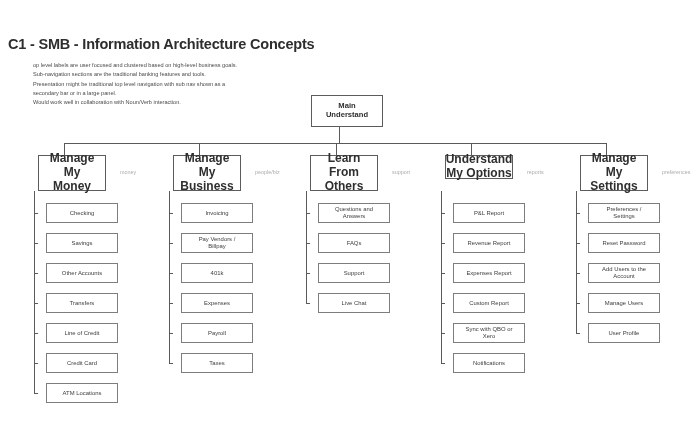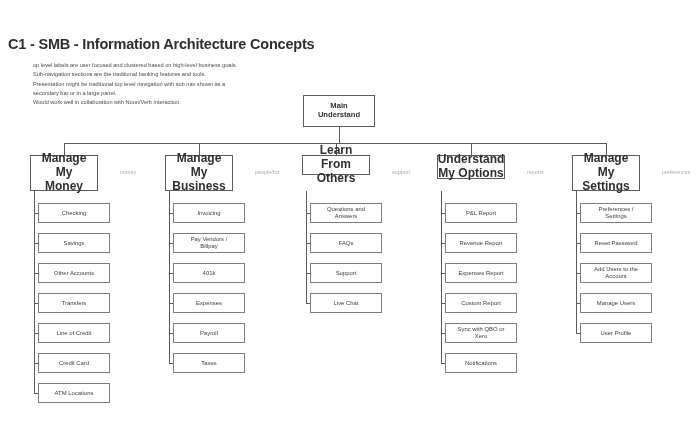--- a/index.html
+++ b/index.html
@@ -66,20 +66,21 @@
   .node {
     position: absolute;
     box-sizing: border-box;
     background: #ffffff;
     border: 1px solid #6b6b6b;
     display: flex;
     align-items: center;
     justify-content: center;
     text-align: center;
     line-height: 1.15;
+    margin-left: 8px;
   }
   .node-root {
     border: 1px solid #5c5c5c;
     font-size: 7.6px;
     font-weight: bold;
     color: #2f2f2f;
   }
   .node-cat {
     border: 1px solid #5c5c5c;
     font-size: 12px;
@@ -216,21 +217,21 @@
     </div>
     <div class="node node-leaf" style="left: 173px; top: 293px; width: 72px; height: 20px;">
       <div class="node-inner">Expenses</div>
     </div>
     <div class="node node-leaf" style="left: 173px; top: 323px; width: 72px; height: 20px;">
       <div class="node-inner">Payroll</div>
     </div>
     <div class="node node-leaf" style="left: 173px; top: 353px; width: 72px; height: 20px;">
       <div class="node-inner">Taxes</div>
     </div>
-    <div class="node node-cat" style="left: 302px; top: 155px; width: 68px; height: 20px;">
+    <div class="node node-cat" style="left: 302px; top: 155px; width: 68px; height: 36px;">
       <div class="node-inner">
         <div>Learn From</div>
         <div>Others</div>
       </div>
     </div>
     <div class="annotation" style="left: 392px; top: 170px;">support</div>
     <div class="node node-leaf" style="left: 310px; top: 203px; width: 72px; height: 20px;">
       <div class="node-inner">
         <div>Questions and</div>
         <div>Answers</div>

